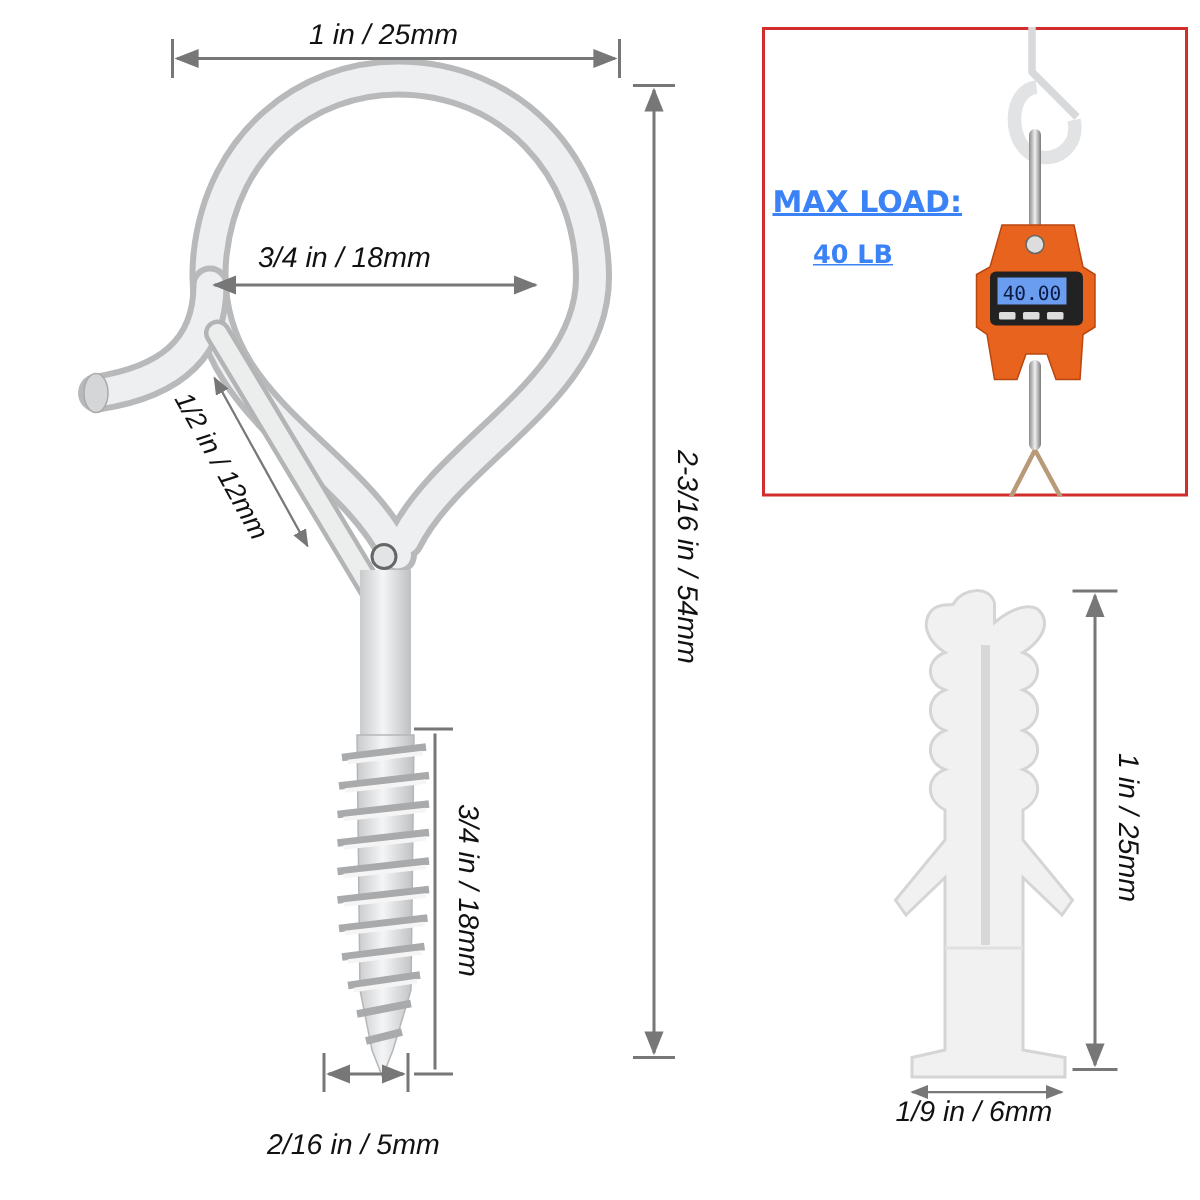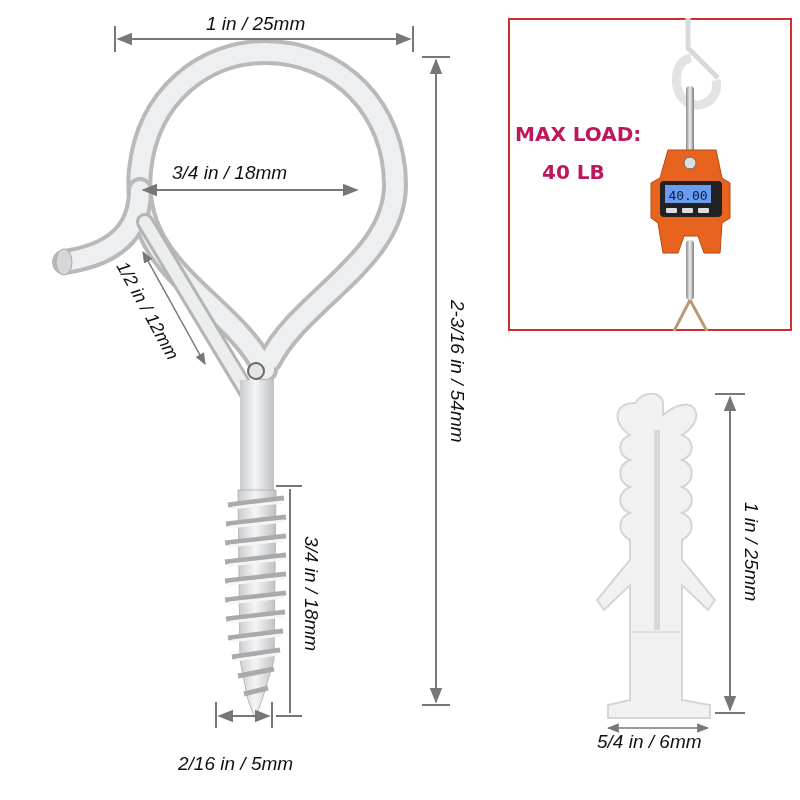--- a/index.html
+++ b/index.html
@@ -1,20 +1,20 @@
 <!DOCTYPE html>
 <html><head>
 <meta charset="utf-8">
 <style>
   html, body { margin: 0; padding: 0; background: #ffffff; }
   body { width: 800px; height: 800px; position: relative; overflow: hidden; font-family: "Liberation Sans", sans-serif; }
   .canvas { position: absolute; left: 0; top: 0; width: 800px; height: 800px; }
   .label { position: absolute; font-family: "Liberation Sans", sans-serif; font-style: italic; color: #111; font-size: 19px; white-space: nowrap; }
   .scale-box { position: absolute; left: 508px; top: 18px; width: 284px; height: 313px; border: 2px solid #d22d2d; box-sizing: border-box; background: #fff; }
-  .maxload { position: absolute; font-family: "DejaVu Sans", sans-serif; font-weight: bold; color: #be185d; white-space: nowrap; }
+  .maxload { position: absolute; font-family: "DejaVu Sans", sans-serif; font-weight: bold; color: #3b82f6; white-space: nowrap; text-decoration: underline; }
 </style>
 </head>
 <body>
 
 <div class="canvas">
 
   <svg width="800" height="800" viewBox="0 0 800 800" style="position:absolute;left:0;top:0">
     <defs>
       <marker id="arr" viewBox="0 0 10 10" refX="9" refY="5" markerWidth="8" markerHeight="8" orient="auto-start-reverse">
         <path d="M0,1 L10,5 L0,9 z" fill="#777"></path>
@@ -116,25 +116,25 @@
     </g>
   </svg>
 
   <span class="label" style="left:206px;top:13px;font-size:19px">1 in / 25mm</span>
   <span class="label" style="left:172px;top:162px;font-size:19px">3/4 in / 18mm</span>
   <span class="label" style="left:80px;top:310px;font-size:18px;transform:rotate(61deg);transform-origin:0 0;left:130px;top:258px">1/2 in / 12mm</span>
   <span class="label" style="left:386px;top:370px;transform:rotate(90deg);transform-origin:0 0;left:468px;top:300px">2-3/16 in / 54mm</span>
   <span class="label" style="transform:rotate(90deg);transform-origin:0 0;left:322px;top:536px">3/4 in / 18mm</span>
   <span class="label" style="left:178px;top:753px">2/16 in / 5mm</span>
   <span class="label" style="transform:rotate(90deg);transform-origin:0 0;left:762px;top:502px">1 in / 25mm</span>
-  <span class="label" style="left:597px;top:731px">5/4 in / 6mm</span>
+  <span class="label" style="left:597px;top:731px">1/9 in / 6mm</span>
 
   <div class="scale-box">
     <span class="maxload" style="left:5px;top:102px;font-size:20px">MAX LOAD:</span>
-    <span class="maxload" style="left:32px;top:140px;font-size:20px">40 LB</span>
+    <span class="maxload" style="left:32px;top:140px;font-size:17px">40 LB</span>
 
     <svg width="284" height="313" style="position:absolute;left:-2px;top:-2px">
 
       <path d="M183,40 C165,42 163,75 180,85 C195,92 212,80 208,62" fill="none" stroke="#e2e3e4" stroke-width="9"></path>
       <path d="M180,0 L180,30 L210,60" fill="none" stroke="#d8d9db" stroke-width="5"></path>
 
       <rect x="178" y="68" width="8" height="72" rx="4" fill="url(#chrome)"></rect>
 
       <path d="M160,132 L208,132 L214,160 L222,165 L222,200 L214,205 L212,235 L196,235 L190,218 L176,218 L170,235 L155,235 L150,205 L143,200 L143,165 L152,160 Z" fill="#e8641e" stroke="#b8470f"></path>
       <circle cx="182" cy="145" r="6" fill="#ddd" stroke="#666"></circle>

